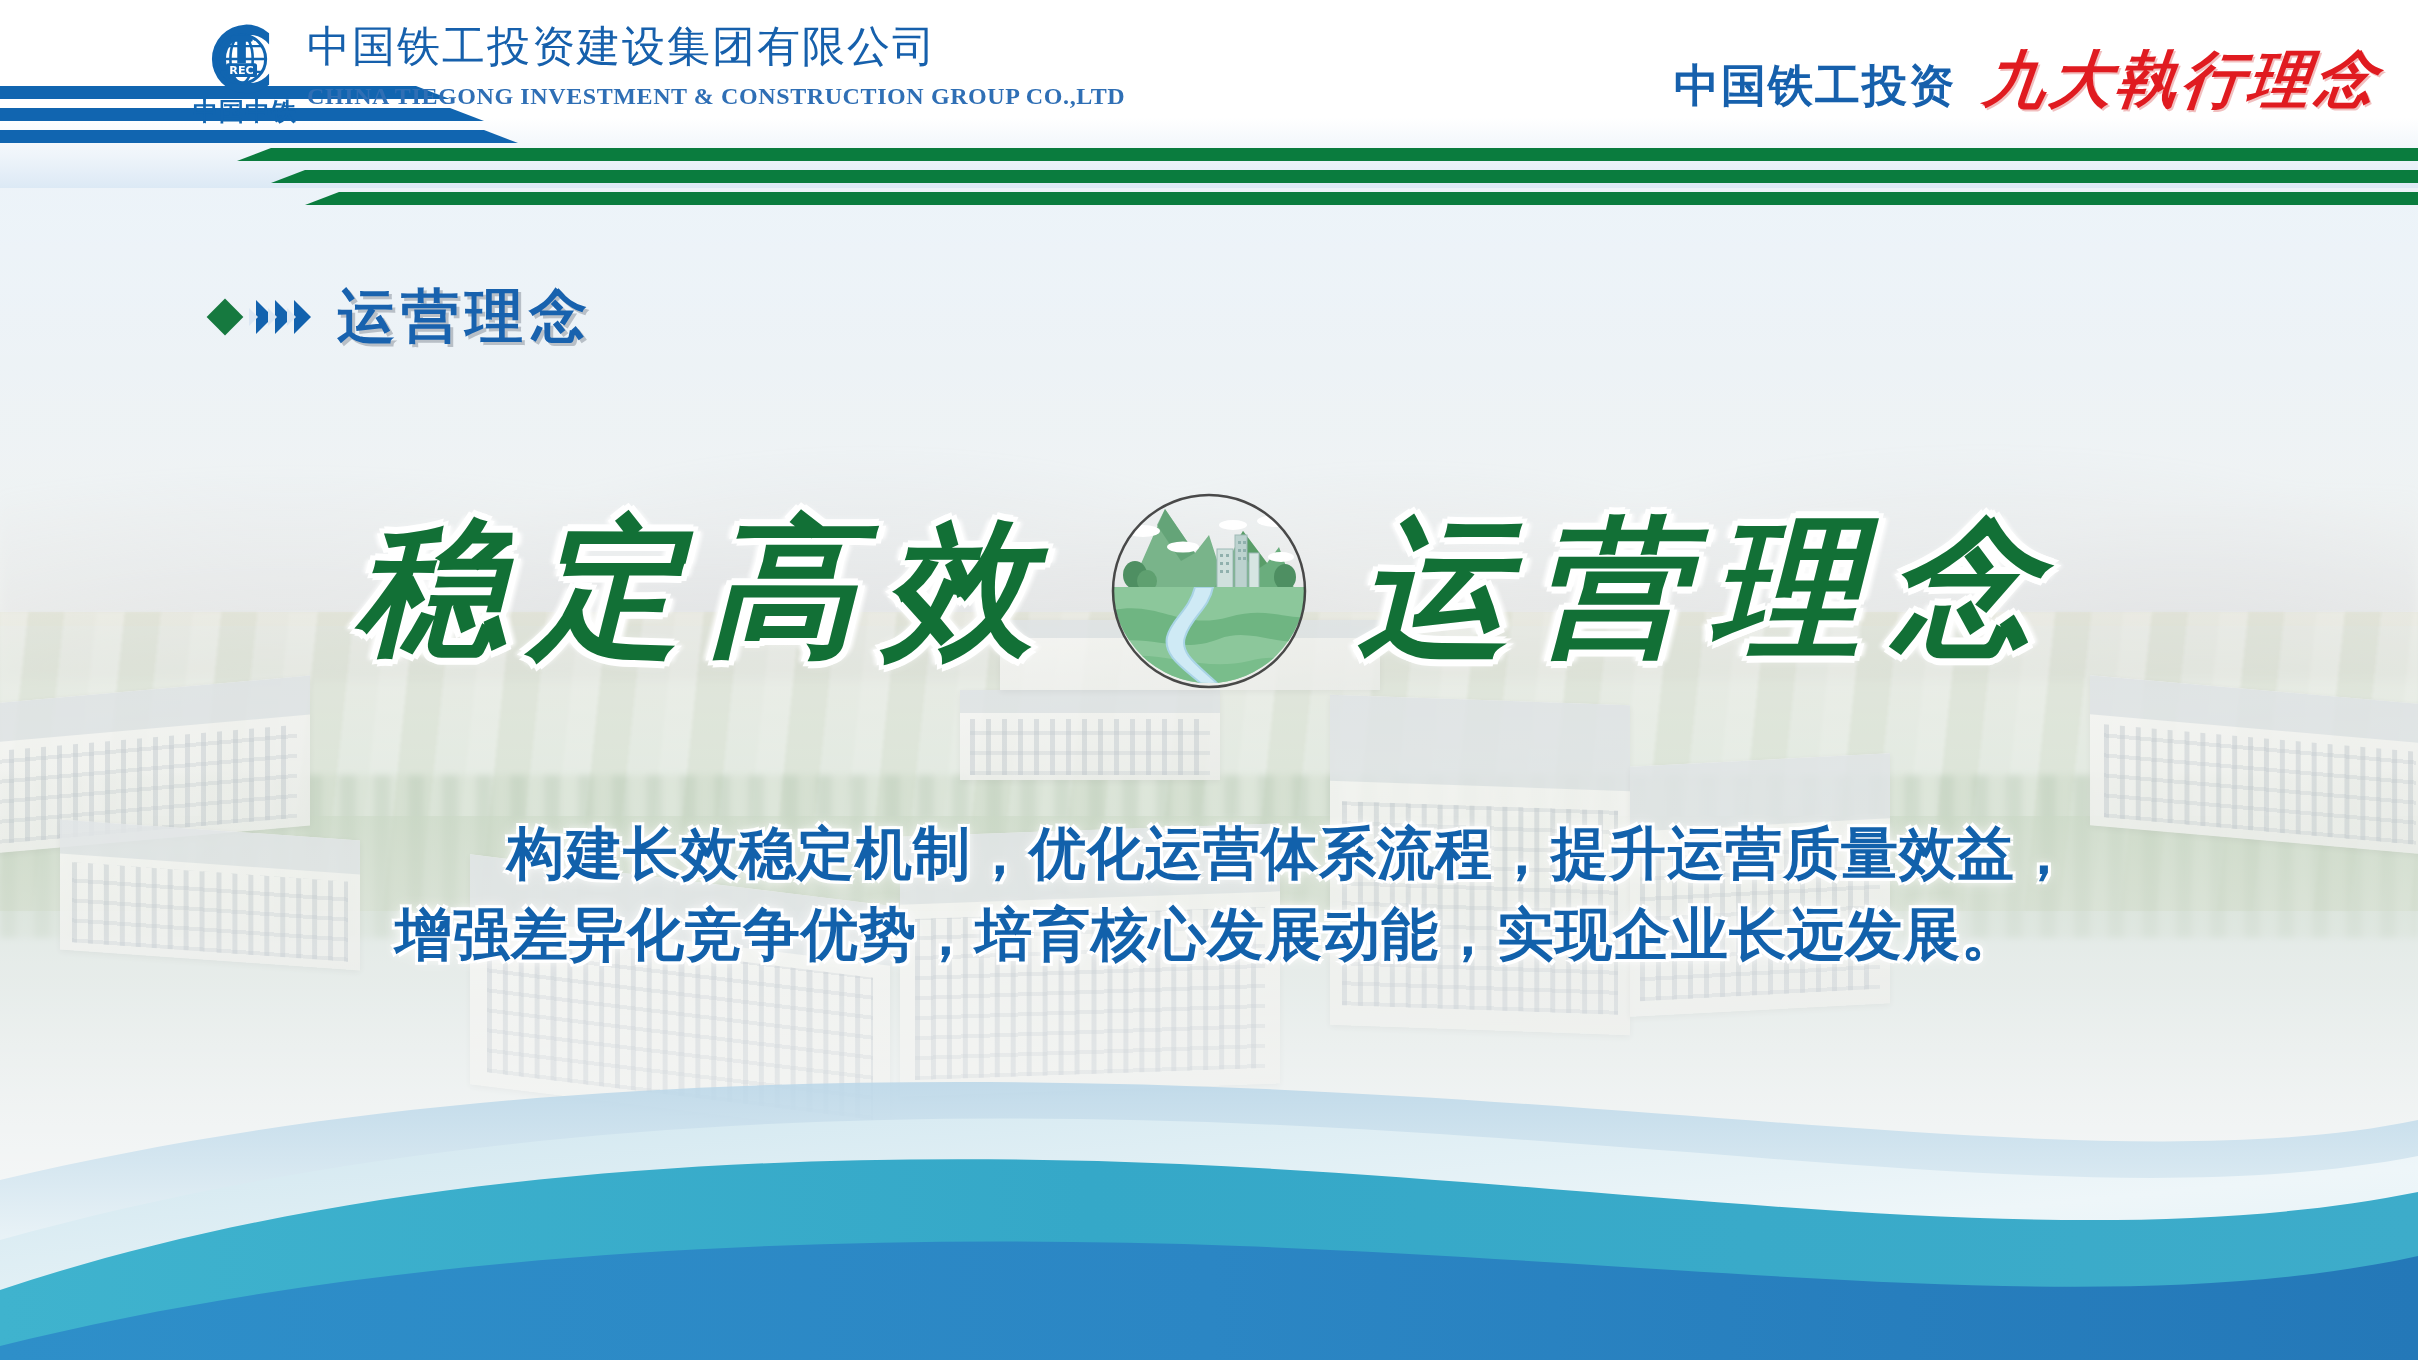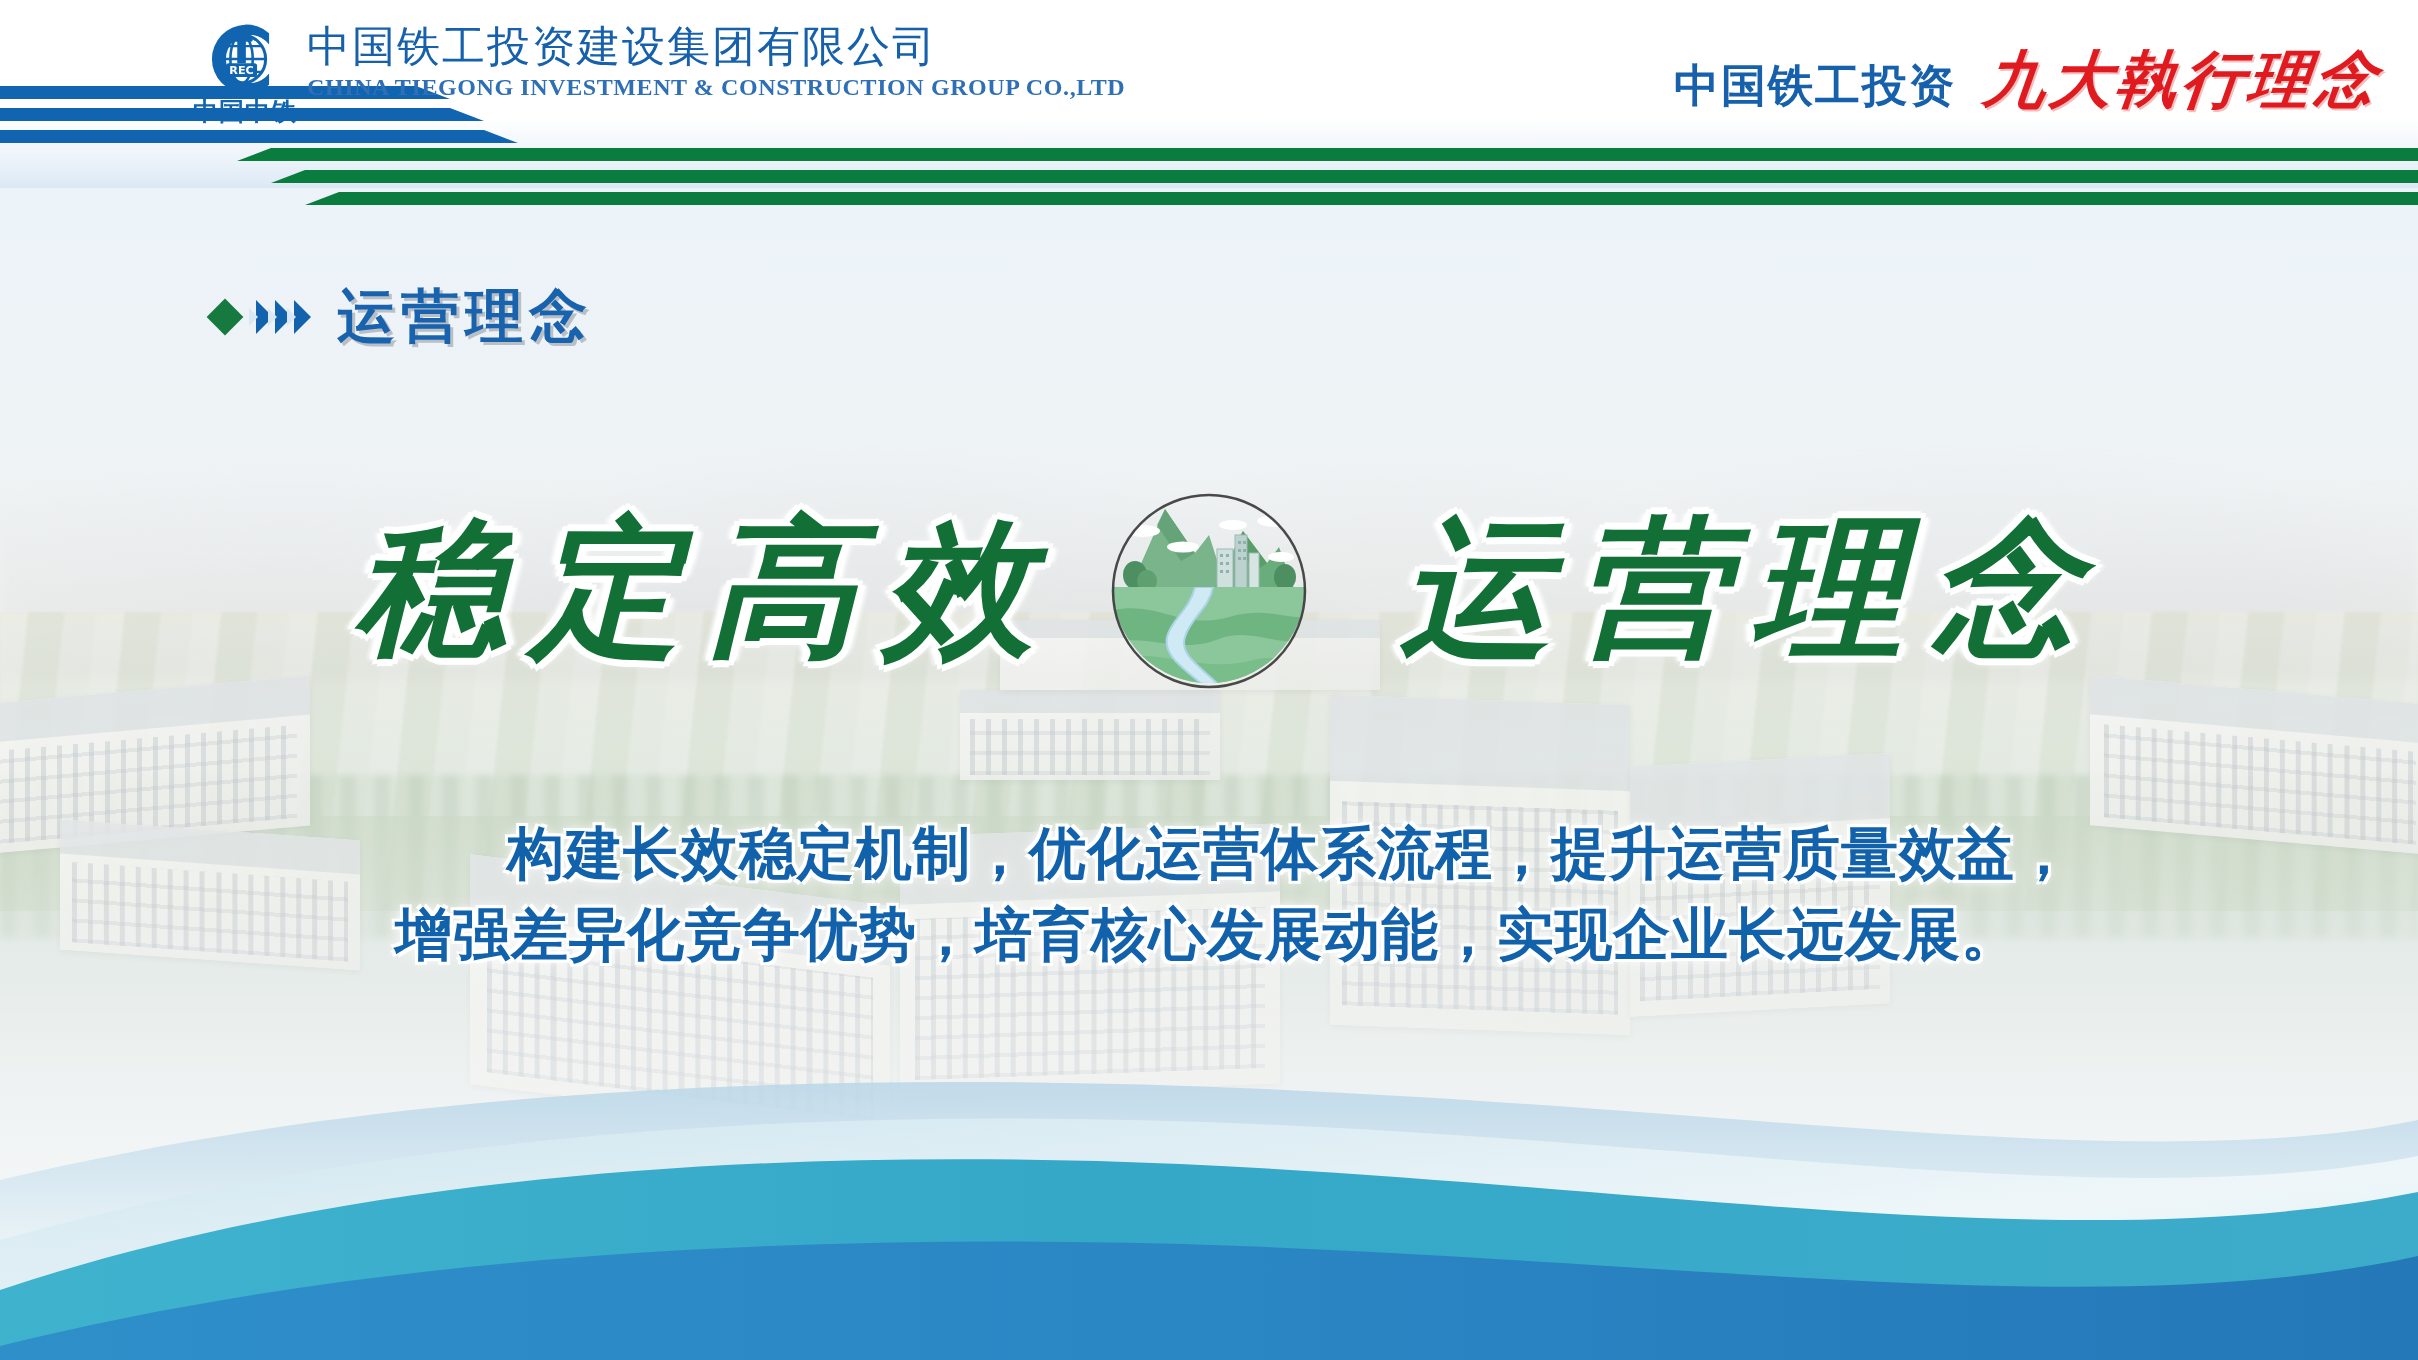--- a/index.html
+++ b/index.html
@@ -97,21 +97,21 @@
 
   
   .logo-block{position:absolute;left:193px;top:22px;display:flex;align-items:flex-start;}
   .crec-mark{width:104px;display:flex;flex-direction:column;align-items:center;}
   .crec-emblem{width:86px;height:74px;}
   .crec-cn{font-size:25px;font-weight:bold;color:#1165b0;letter-spacing:1px;line-height:1;margin-top:3px;
       font-family:"DejaVu Sans","Liberation Sans",sans-serif;}
   .company-text{margin-left:10px;margin-top:2px;}
   .company-cn{font-size:43px;font-weight:normal;color:#1660ac;letter-spacing:2px;line-height:1.05;
       font-family:"DejaVu Sans","Liberation Sans",sans-serif;white-space:nowrap;}
-  .company-en{font-size:24px;color:#2f6fb5;letter-spacing:.6px;margin-top:5px;white-space:nowrap;
+  .company-en{font-size:24px;color:#2f6fb5;letter-spacing:.6px;margin-top:14px;white-space:nowrap;
       font-family:"Liberation Serif","DejaVu Serif",serif;font-weight:600;}
 
   .hdr-right{position:absolute;right:38px;top:38px;display:flex;align-items:baseline;gap:28px;}
   .hdr-right-cn{font-size:45px;font-weight:bold;color:#1660ac;letter-spacing:2px;
       font-family:"DejaVu Sans","Liberation Sans",sans-serif;white-space:nowrap;}
   .hdr-right-red{font-size:62px;font-weight:bold;color:#e01b20;letter-spacing:4px;white-space:nowrap;
       font-family:"DejaVu Serif","Liberation Serif",serif;
       font-style:italic;transform:skewX(-6deg);
       text-shadow:2px 2px 0 rgba(200,0,0,.25);}
 
@@ -136,21 +136,20 @@
     display:flex;align-items:center;justify-content:center;gap:60px;}
   .slogan-word{
     font-size:150px;font-weight:bold;color:#127036;letter-spacing:26px;
     font-family:Liberation Serif, serif;
     font-style:italic;
     text-shadow:
       -5px -5px 0 #fff, 5px -5px 0 #fff, -5px 5px 0 #fff, 5px 5px 0 #fff,
       -7px 0 0 #fff, 7px 0 0 #fff, 0 -7px 0 #fff, 0 7px 0 #fff,
       -9px 0 4px #fff, 9px 0 4px #fff, 0 0 14px #fff;
     white-space:nowrap;
-    margin-left:42px;
   }
 
   
   .eco-icon{width:200px;height:200px;flex:0 0 auto;margin:0 -10px;}
 
   
   .body-text{
     position:absolute;left:395px;top:818px;width:1690px;
     font-size:57px;font-weight:bold;color:#1261ab;line-height:1.42;
     letter-spacing:1px;text-indent:112px;

